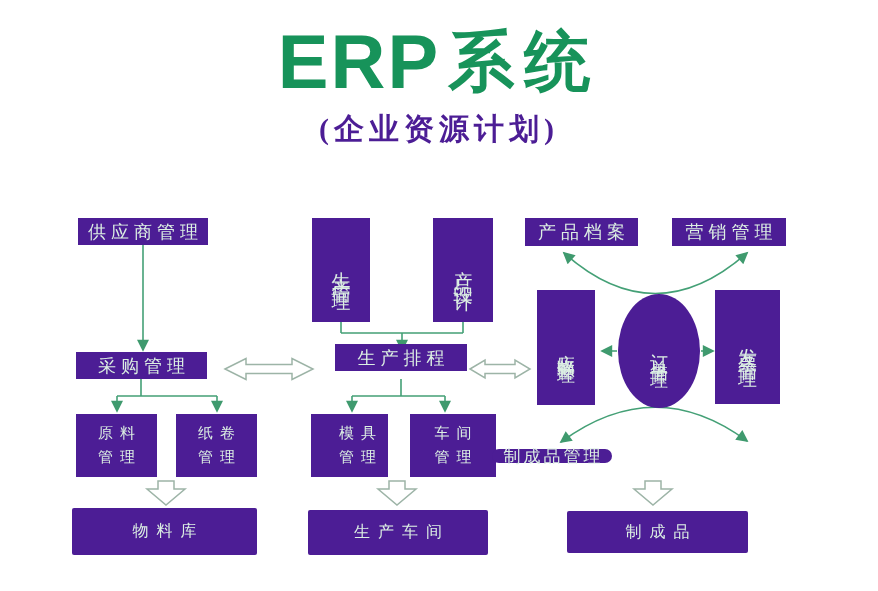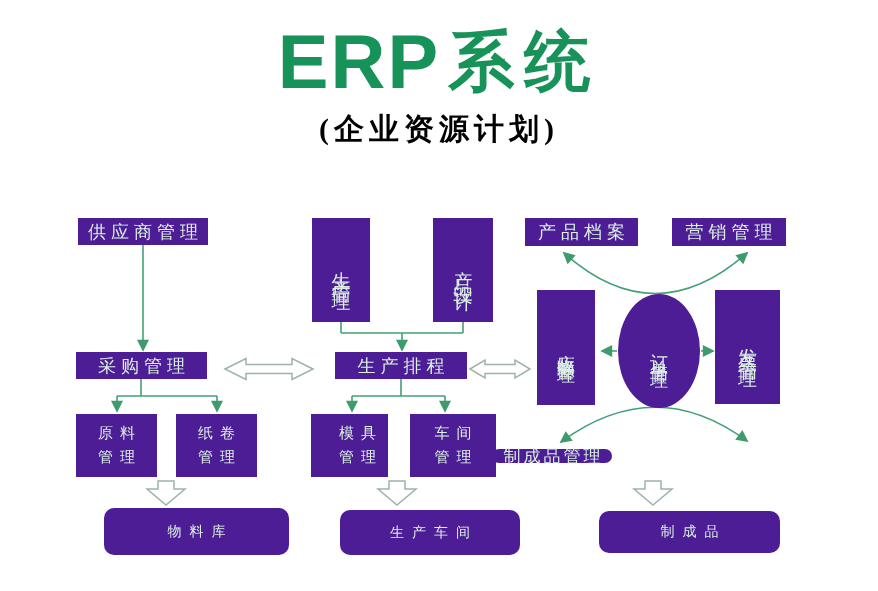--- a/index.html
+++ b/index.html
@@ -12,34 +12,34 @@
   .title{margin:0;line-height:1;color:#17935a;white-space:nowrap;}
   .title .erp{
     font-family:"Liberation Sans","DejaVu Sans",sans-serif;
     font-weight:700;font-size:76px;letter-spacing:2px;vertical-align:middle;
   }
   .title .cjk{
     font-family:"Liberation Serif","DejaVu Serif",serif;
     font-weight:700;font-size:66px;letter-spacing:10px;margin-left:8px;vertical-align:middle;
   }
   .subtitle{
-    margin:14px 0 0 0;color:#000000;font-size:30px;font-weight:600;
+    margin:14px 0 0 0;color:#4c1d95;font-size:30px;font-weight:600;
     letter-spacing:5px;line-height:1;
   }
   .box{
     position:absolute;background:#4c1d95;color:#dcefe3;z-index:3;
     display:flex;align-items:center;justify-content:center;
     box-sizing:border-box;text-align:center;
   }
   .lbl1{font-size:18px;letter-spacing:5px;text-indent:5px;white-space:nowrap;}
   .lblsm{font-size:17px;letter-spacing:3px;text-indent:3px;white-space:nowrap;}
   .two{flex-direction:column;font-size:15px;letter-spacing:7px;text-indent:7px;line-height:1.55;}
   .vtext{writing-mode:vertical-rl;letter-spacing:7px;font-size:19px;}
   .vtight{writing-mode:vertical-rl;letter-spacing:3px;font-size:18px;}
-  .rounded{border-radius:10px;font-size:14px;letter-spacing:8px;text-indent:8px;margin-left:32px;}
+  .rounded{border-radius:2px;font-size:16px;letter-spacing:8px;text-indent:8px;}
   .ellipse{border-radius:50%;}
 </style>
 </head>
 <body>
 
 <div id="stage">
 
   <svg id="connector-layer" width="878" height="591" viewBox="0 0 878 591">
     <defs>
       <marker id="ah" viewBox="0 0 10 10" refX="8.5" refY="5" markerWidth="13" markerHeight="12" orient="auto" markerUnits="userSpaceOnUse">
@@ -89,21 +89,21 @@
     <span>管理</span>
   </div>
   <div class="box rounded" style="left:72px;top:508px;width:185px;height:47px;">物料库</div>
 
   <div class="box" style="left:312px;top:218px;width:58px;height:104px;">
     <span class="vtext">生产管理</span>
   </div>
   <div class="box" style="left:433px;top:218px;width:60px;height:104px;">
     <span class="vtext">产品设计</span>
   </div>
-  <div class="box lbl1" style="left:335px;top:352px;width:132px;height:27px;">生产排程</div>
+  <div class="box lbl1" style="left:335px;top:344px;width:132px;height:27px;">生产排程</div>
   <div class="box two" style="left:311px;top:414px;width:77px;height:63px;padding-left:16px;">
     <span>模具</span>
     <span>管理</span>
   </div>
   <div class="box two" style="left:410px;top:414px;width:86px;height:63px;">
     <span>车间</span>
     <span>管理</span>
   </div>
   <div class="box rounded" style="left:308px;top:510px;width:180px;height:45px;">生产车间</div>
 

